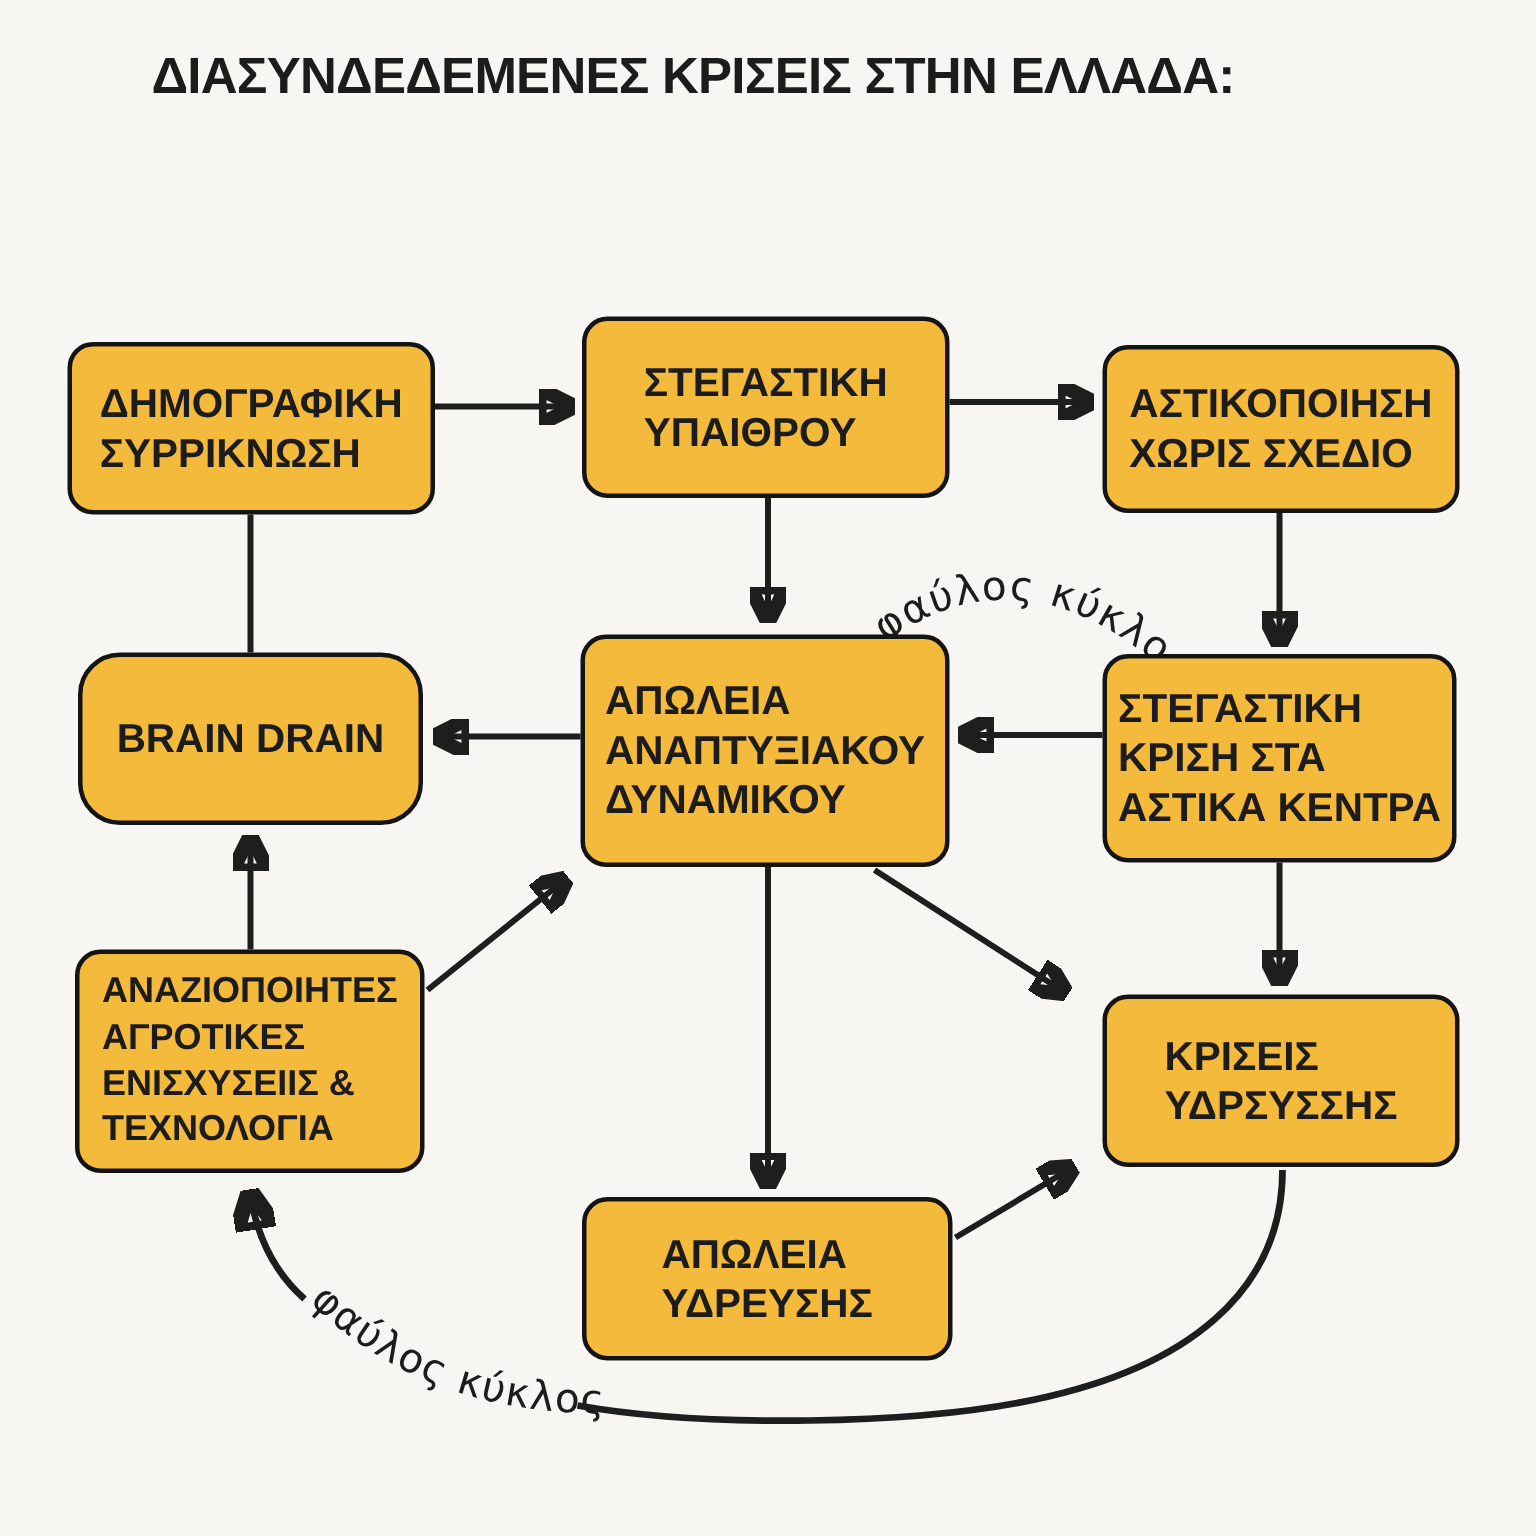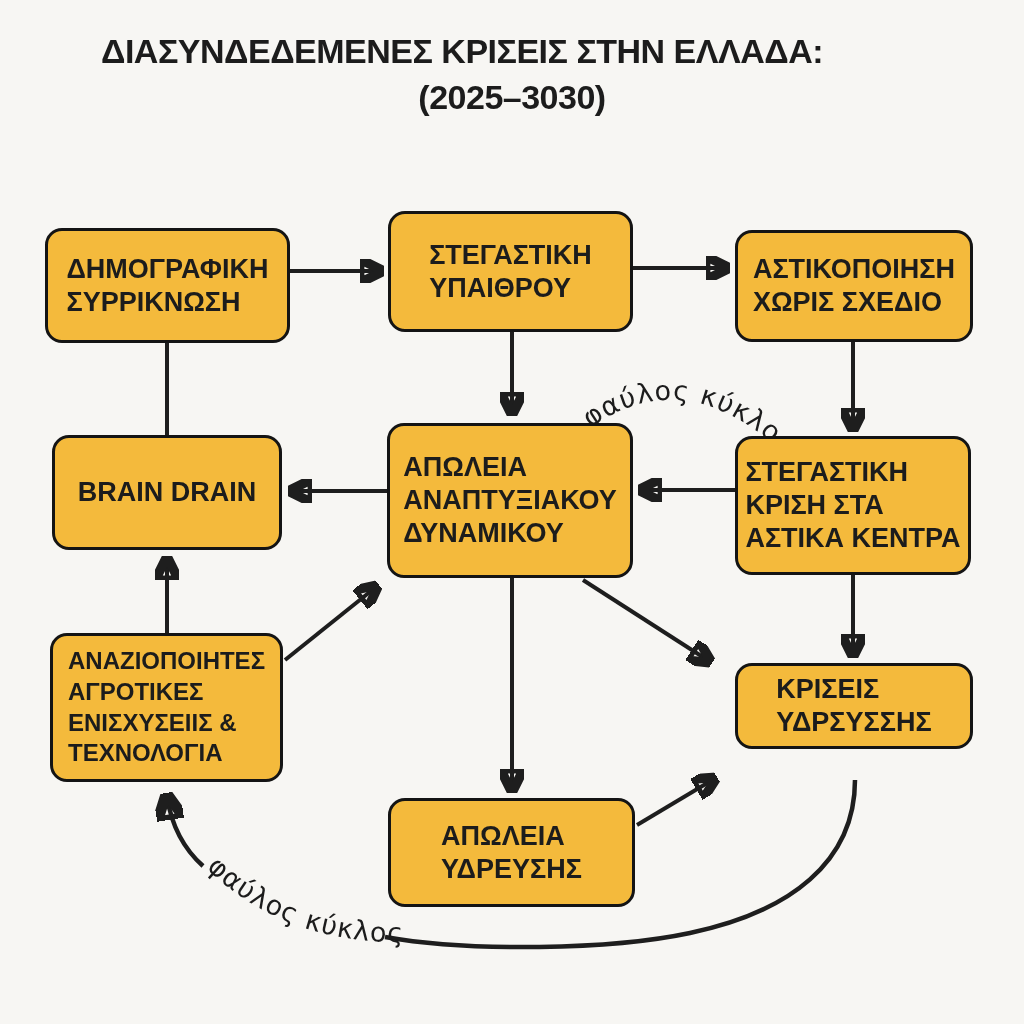--- a/index.html
+++ b/index.html
@@ -38,21 +38,20 @@
   }
   .node.small .label{font-size:24px;line-height:1.28;}
 </style>
 </head>
 <body>
 
 <div class="canvas">
 
   <div class="title">
     <div class="t1">ΔΙΑΣΥΝΔΕΔΕΜΕΝΕΣ ΚΡΙΣΕΙΣ ΣΤΗΝ ΕΛΛΑΔΑ:</div>
-    <div class="t3">(2025–3030)</div>
   </div>
 
   <svg class="arrows" width="1024" height="1024" viewBox="0 0 1024 1024">
     <defs>
       <marker id="ah" viewBox="0 0 10 10" refX="8.5" refY="5" markerWidth="6" markerHeight="6" orient="auto-start-reverse">
         <path d="M0 0 L10 5 L0 10 z" fill="#1E1E1E" stroke="none"></path>
       </marker>
     </defs>
 
     <path d="M290 271 H380" marker-end="url(#ah)"></path>
@@ -91,21 +90,21 @@
   <div class="node" style="left:388px;top:211px;width:245px;height:121px;">
     <span class="label">ΣΤΕΓΑΣΤΙΚΗ
 ΥΠΑΙΘΡΟΥ</span>
   </div>
 
   <div class="node" style="left:735px;top:230px;width:238px;height:112px;">
     <span class="label">ΑΣΤΙΚΟΠΟΙΗΣΗ
 ΧΩΡΙΣ ΣΧΕΔΙΟ</span>
   </div>
 
-  <div class="node" style="left:52px;top:435px;width:230px;height:115px;">
+  <div class="node" style="left:52px;top:435px;width:230px;height:115px;border-radius:28px;">
     <span class="label">BRAIN DRAIN</span>
   </div>
 
   <div class="node" style="left:387px;top:423px;width:246px;height:155px;">
     <span class="label">ΑΠΩΛΕΙΑ
 ΑΝΑΠΤΥΞΙΑΚΟΥ
 ΔΥΝΑΜΙΚΟΥ</span>
   </div>
 
   <div class="node small" style="left:50px;top:633px;width:233px;height:149px;">
@@ -119,18 +118,18 @@
     <span class="label">ΣΤΕΓΑΣΤΙΚΗ
 ΚΡΙΣΗ ΣΤΑ
 ΑΣΤΙΚΑ ΚΕΝΤΡΑ</span>
   </div>
 
   <div class="node" style="left:388px;top:798px;width:247px;height:109px;">
     <span class="label">ΑΠΩΛΕΙΑ
 ΥΔΡΕΥΣΗΣ</span>
   </div>
 
-  <div class="node" style="left:735px;top:663px;width:238px;height:86px;">
+  <div class="node" style="left:735px;top:663px;width:238px;height:115px;">
     <span class="label">ΚΡΙΣΕΙΣ
 ΥΔΡΣΥΣΣΗΣ</span>
   </div>
 
 </div>
 
 </body></html>

